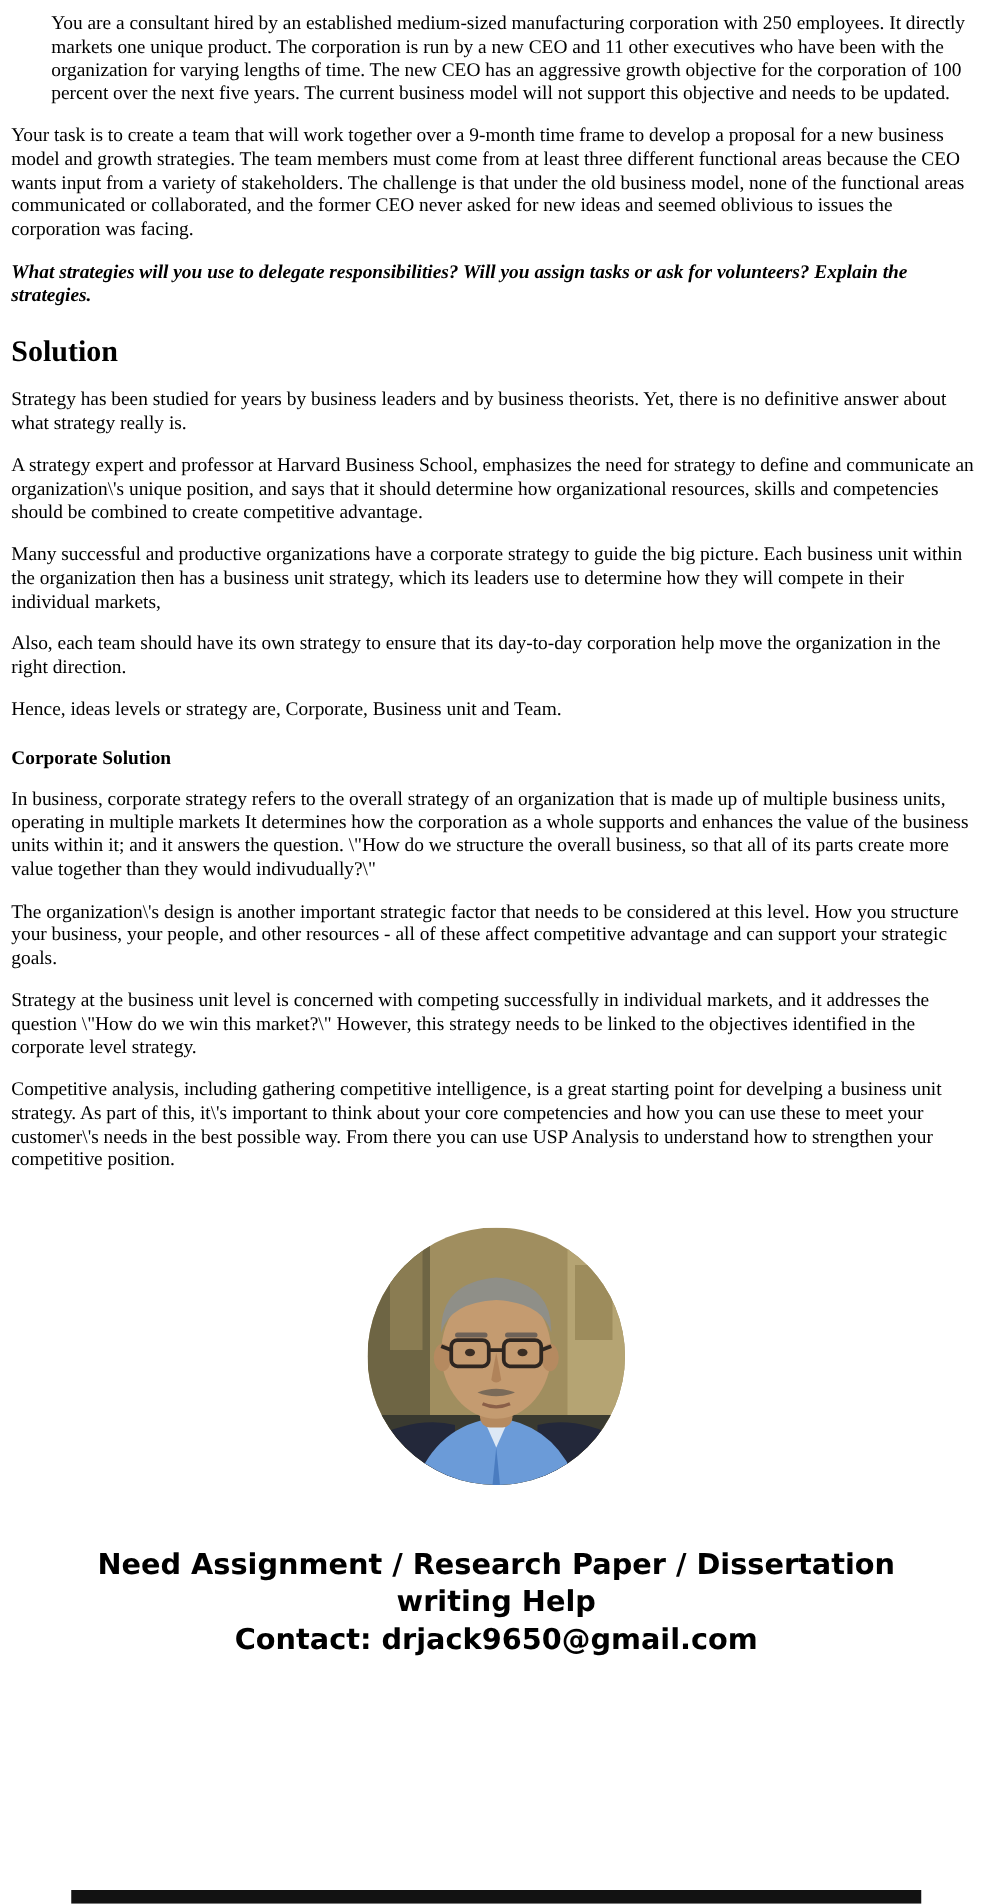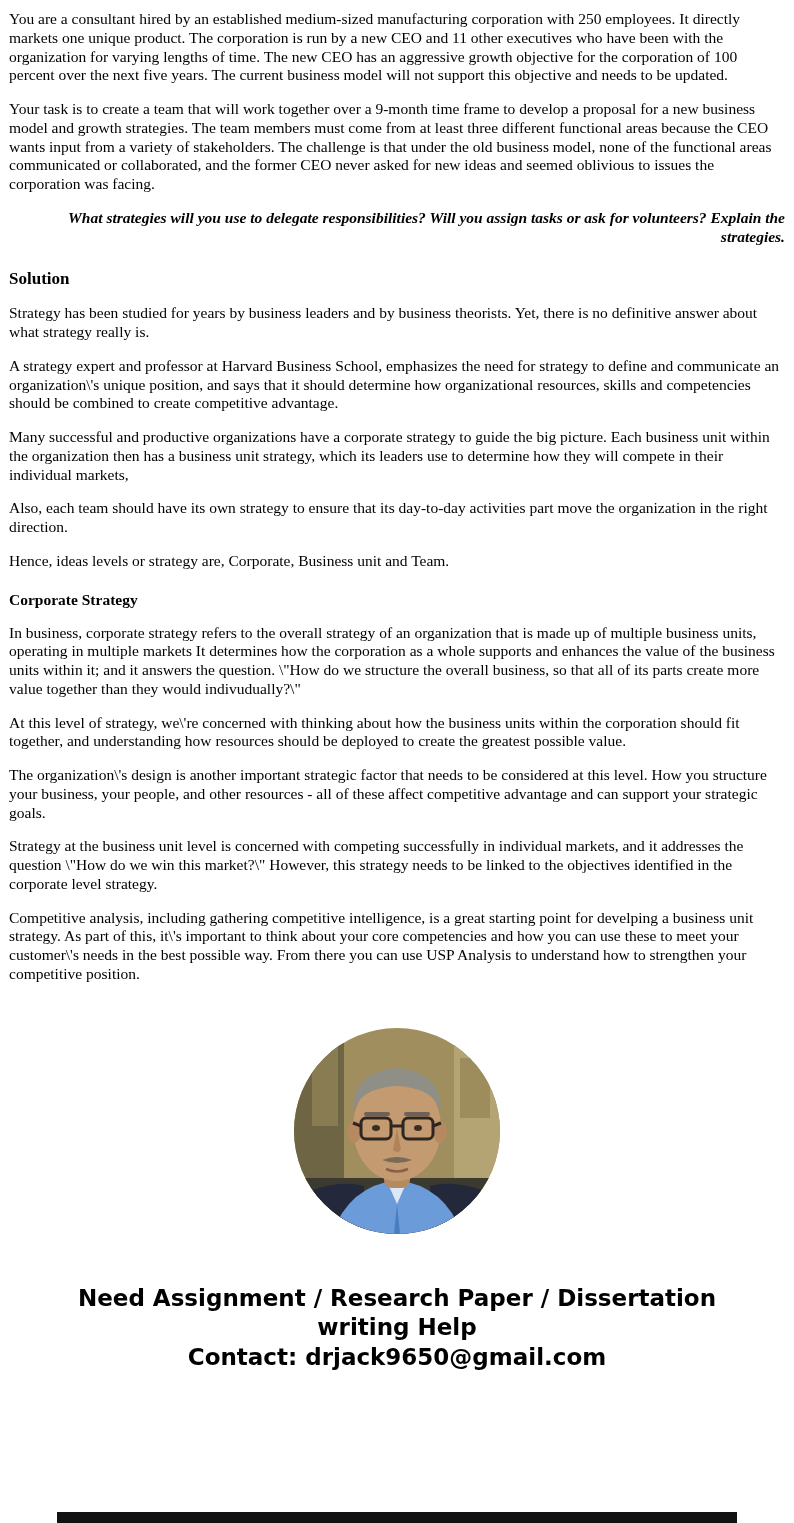--- a/index.html
+++ b/index.html
@@ -12,24 +12,24 @@
     font-family: "Liberation Serif", serif;
     position: relative;
     overflow: hidden;
   }
   .doc { padding: 0 9px; }
   .doc p {
     margin: 15px 0;
     font-size: 15.5px;
     line-height: 1.21;
   }
-  .doc p.first { margin-top: 10px; }
-  .question { font-weight: bold; font-style: italic; text-align: right; }
+  .doc p.first { margin-top: 10px; margin-left: 32px; }
+  .question { font-weight: bold; font-style: italic; }
   h2.solution {
-    font-size: 17px;
+    font-size: 24px;
     font-weight: bold;
     margin: 23px 0 3px 0;
   }
   h3.sub {
     font-size: 15.5px;
     font-weight: bold;
     margin: 20px 0 15px 0;
   }
   .photo-wrap {
     display: flex;
@@ -71,26 +71,25 @@
 
   <p class="first">You are a consultant hired by an established medium-sized manufacturing corporation with 250 employees. It directly markets one unique product. The corporation is run by a new CEO and 11 other executives who have been with the organization for varying lengths of time. The new CEO has an aggressive growth objective for the corporation of 100 percent over the next five years. The current business model will not support this objective and needs to be updated.</p>
   <p>Your task is to create a team that will work together over a 9-month time frame to develop a proposal for a new business model and growth strategies. The team members must come from at least three different functional areas because the CEO wants input from a variety of stakeholders. The challenge is that under the old business model, none of the functional areas communicated or collaborated, and the former CEO never asked for new ideas and seemed oblivious to issues the corporation was facing.</p>
   <p class="question">What strategies will you use to delegate responsibilities? Will you assign tasks or ask for volunteers? Explain the strategies.</p>
 
   <h2 class="solution">Solution</h2>
 
   <p>Strategy has been studied for years by business leaders and by business theorists. Yet, there is no definitive answer about what strategy really is.</p>
   <p>A strategy expert and professor at Harvard Business School, emphasizes the need for strategy to define and communicate an organization\'s unique position, and says that it should determine how organizational resources, skills and competencies should be combined to create competitive advantage.</p>
   <p>Many successful and productive organizations have a corporate strategy to guide the big picture. Each business unit within the organization then has a business unit strategy, which its leaders use to determine how they will compete in their individual markets,</p>
-  <p>Also, each team should have its own strategy to ensure that its day-to-day activities part move the organization in the right direction.</p>
+  <p>Also, each team should have its own strategy to ensure that its day-to-day corporation help move the organization in the right direction.</p>
   <p>Hence, ideas levels or strategy are, Corporate, Business unit and Team.</p>
 
-  <h3 class="sub">Corporate Strategy</h3>
+  <h3 class="sub">Corporate Solution</h3>
   <p>In business, corporate strategy refers to the overall strategy of an organization that is made up of multiple business units, operating in multiple markets It determines how the corporation as a whole supports and enhances the value of the business units within it; and it answers the question. \"How do we structure the overall business, so that all of its parts create more value together than they would indivudually?\"</p>
-  <p>At this level of strategy, we\'re concerned with thinking about how the business units within the corporation should fit together, and understanding how resources should be deployed to create the greatest possible value.</p>
   <p>The organization\'s design is another important strategic factor that needs to be considered at this level. How you structure your business, your people, and other resources - all of these affect competitive advantage and can support your strategic goals.</p>
 
   <p>Strategy at the business unit level is concerned with competing successfully in individual markets, and it addresses the question \"How do we win this market?\" However, this strategy needs to be linked to the objectives identified in the corporate level strategy.</p>
   <p>Competitive analysis, including gathering competitive intelligence, is a great starting point for develping a business unit strategy. As part of this, it\'s important to think about your core competencies and how you can use these to meet your customer\'s needs in the best possible way. From there you can use USP Analysis to understand how to strengthen your competitive position.</p>
 
 
   <div class="photo-wrap">
     <div class="photo">
       <svg width="206" height="206" viewBox="0 0 206 206" xmlns="http://www.w3.org/2000/svg">
 

